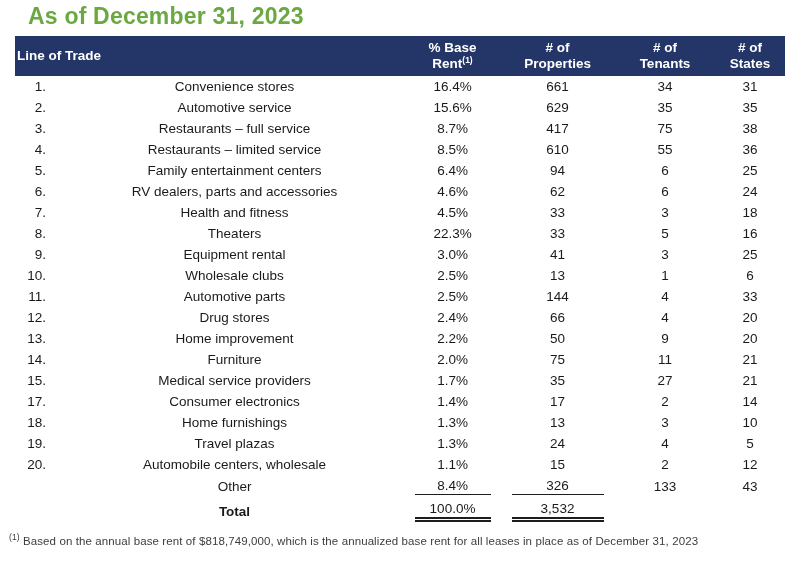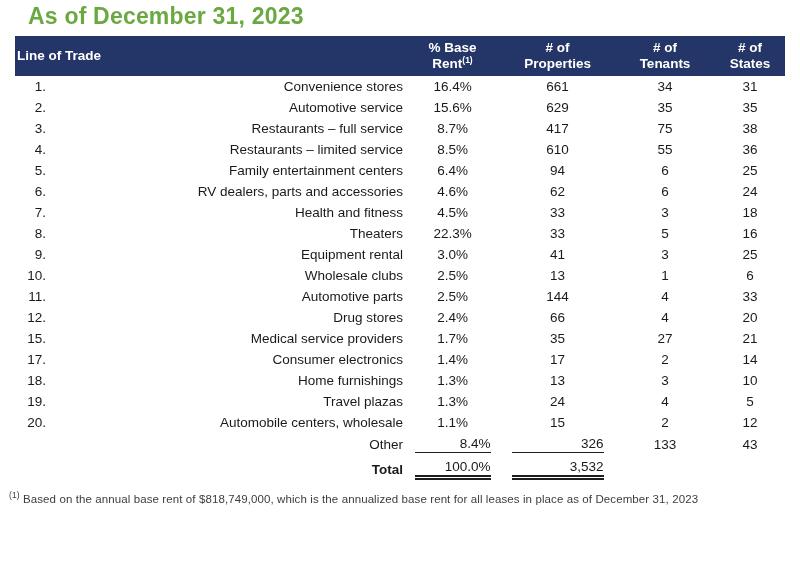--- a/index.html
+++ b/index.html
@@ -49,28 +49,28 @@
     line-height: 0;
   }
   tbody td, tfoot td {
     font-size: 13.5px;
     line-height: 15px;
     padding: 3px 2px;
     height: 21px;
     vertical-align: middle;
   }
   .td-num   { text-align: right; padding-right: 4px; }
-  .td-trade { text-align: right; padding-left: 16px; }
+  .td-trade { text-align: center; padding-left: 16px; }
   .td-val   { text-align: center; }
   .th-trade { text-align: left; }
   .total-label { font-weight: 700; }
   .u1, .u2 {
     display: inline-block;
     min-width: 76px;
-    text-align: right;
+    text-align: center;
     padding-bottom: 1px;
   }
   .u1 { border-bottom: 1.5px solid #1d1d1d; }
   .u2 { border-bottom: 5px double #1d1d1d; }
   .u1.wide, .u2.wide { min-width: 92px; }
   .footnote {
     margin: 10px 0 0 9px;
     font-size: 11.5px;
     color: #3d3d3d;
     letter-spacing: 0.1px;
@@ -203,21 +203,37 @@
 
   <tr>
     <td class="td-num">12.</td>
     <td class="td-trade">Drug stores</td>
     <td class="td-val">2.4%</td>
     <td class="td-val">66</td>
     <td class="td-val">4</td>
     <td class="td-val">20</td>
   </tr>
 
-
+  <tr>
+    <td class="td-num">13.</td>
+    <td class="td-trade">Home improvement</td>
+    <td class="td-val">2.2%</td>
+    <td class="td-val">50</td>
+    <td class="td-val">9</td>
+    <td class="td-val">20</td>
+  </tr>
+
+  <tr>
+    <td class="td-num">14.</td>
+    <td class="td-trade">Furniture</td>
+    <td class="td-val">2.0%</td>
+    <td class="td-val">75</td>
+    <td class="td-val">11</td>
+    <td class="td-val">21</td>
+  </tr>
 
   <tr>
     <td class="td-num">15.</td>
     <td class="td-trade">Medical service providers</td>
     <td class="td-val">1.7%</td>
     <td class="td-val">35</td>
     <td class="td-val">27</td>
     <td class="td-val">21</td>
   </tr>
 

